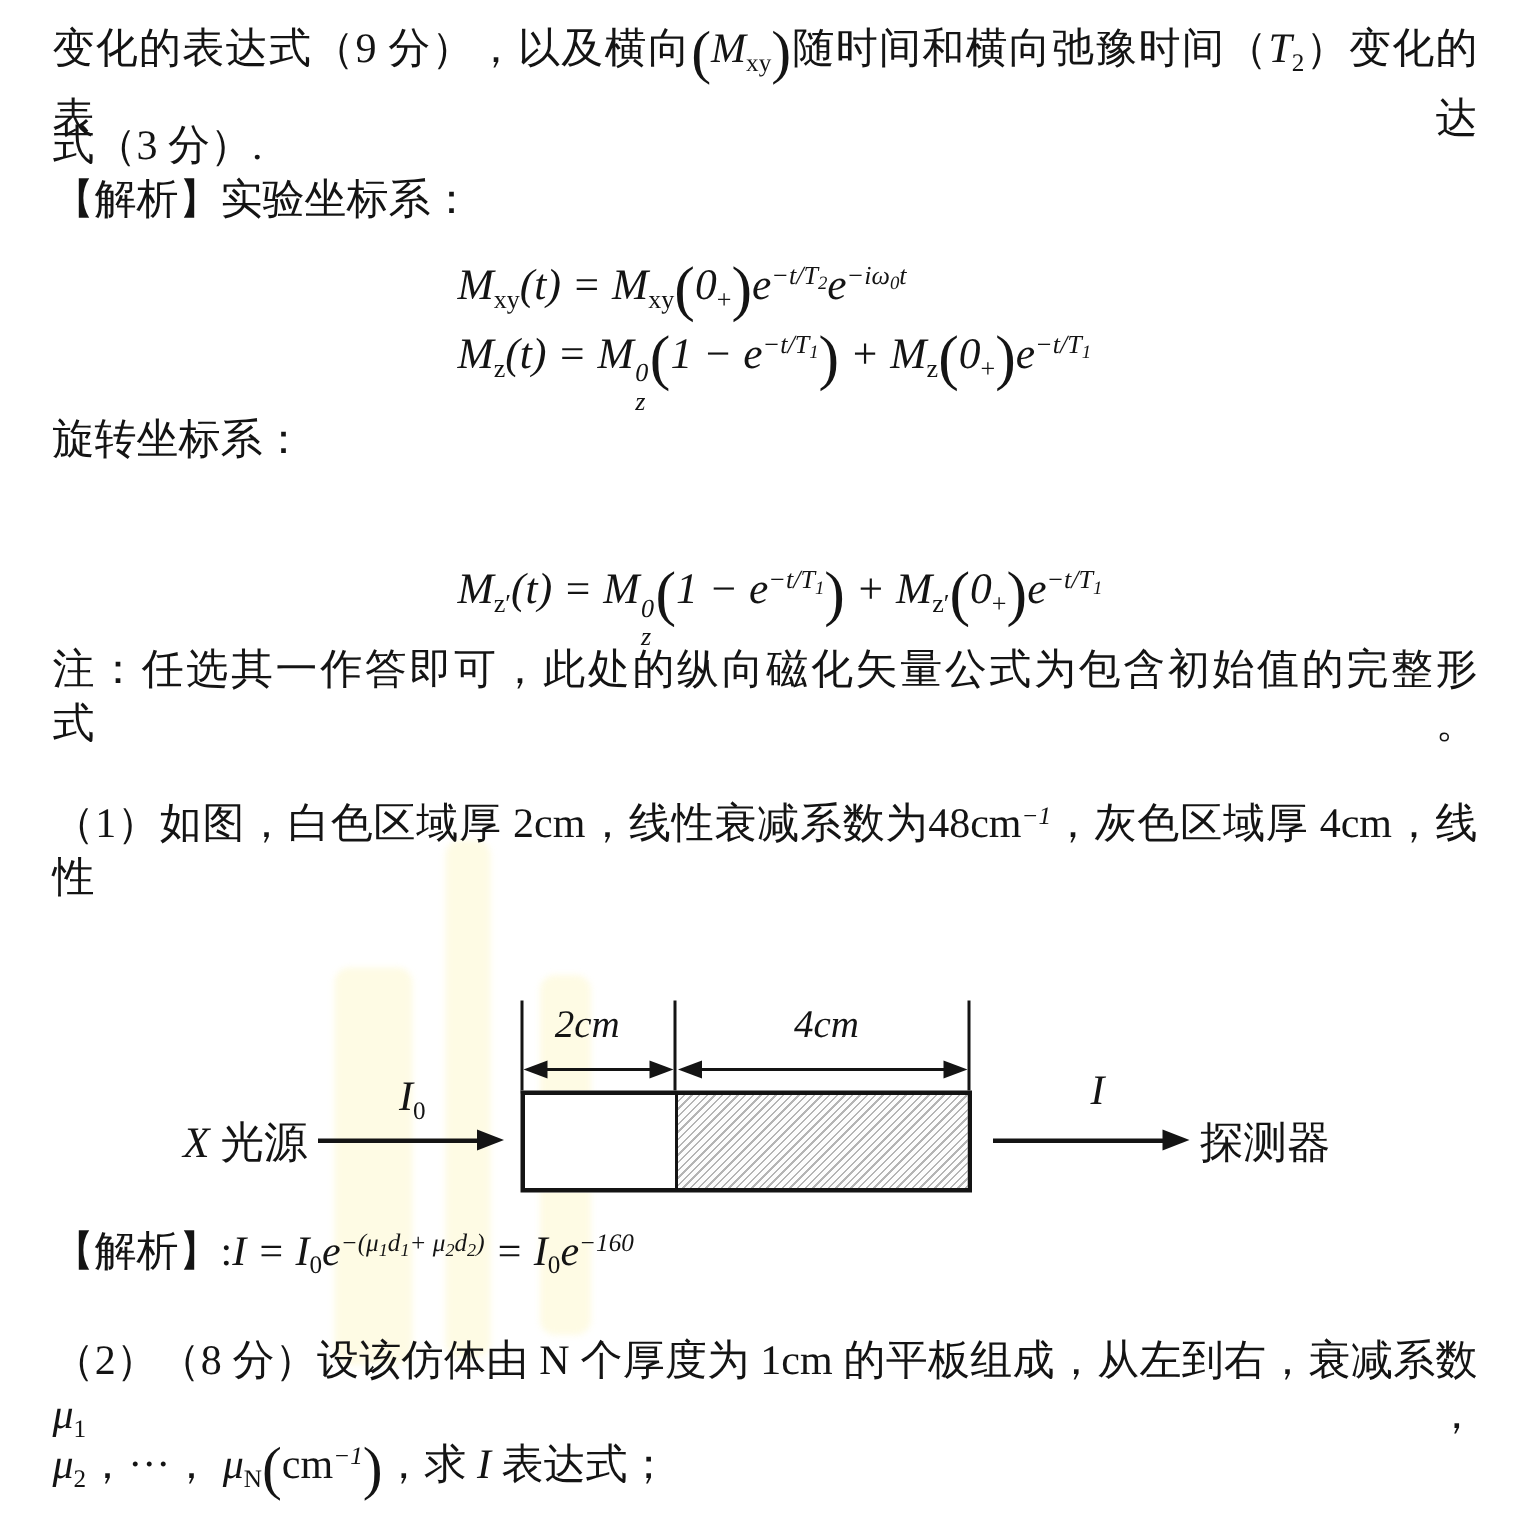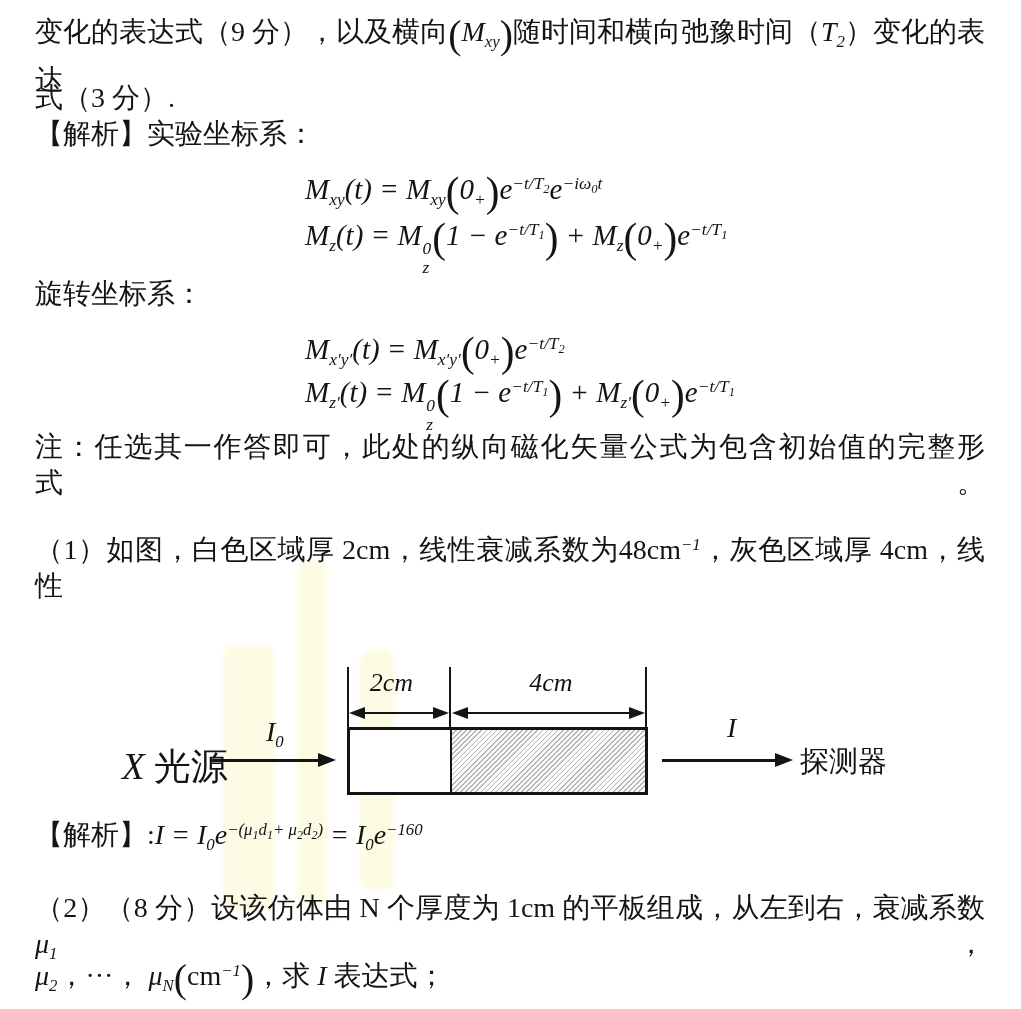--- a/index.html
+++ b/index.html
@@ -9,21 +9,21 @@
     overflow:hidden;
   }
   
   .tline{position:absolute;left:35px;font-size:28px;line-height:1.3;white-space:nowrap;z-index:2;}
   .just{width:950px;white-space:normal;text-align:justify;text-align-last:justify;}
   .formula{left:305px;font-size:29px;}
   
   .zh{font-style:normal;}
   .rm{font-style:normal;font-family:"Liberation Serif","DejaVu Serif",serif;}
   .it{font-style:italic;font-family:"Liberation Serif","DejaVu Serif",serif;}
-  .sb{font-style:italic;font-size:.6em;vertical-align:-.35em;}
+  .sb{font-size:.6em;vertical-align:-.35em;}
   .sp{font-style:italic;font-size:.6em;vertical-align:.55em;margin-top:28px;}
   .ssb{font-style:italic;font-size:.72em;vertical-align:-.3em;}
   .bigp{font-style:normal;font-size:1.42em;vertical-align:-.17em;font-weight:400;}
   .ss{display:inline-flex;flex-direction:column;align-items:flex-start;font-size:.6em;
       line-height:1.12;vertical-align:-.5em;font-style:italic;margin:0 1px;}
   
   #L1{top:10px}   #L2{top:80px}   #L3{top:116px}
   #F1{top:166px}  #F2{top:212px}
   #L6{top:276px}
   #F3{top:326px}  #F4{top:369px}
@@ -56,21 +56,21 @@
   .cell-white{width:100px;background:#ffffff;}
   .cell-gray{flex:1;border-left:2px solid #141414;
     background:repeating-linear-gradient(135deg,#fdfdfd 0px,#fdfdfd 2.5px,#b5b5b5 2.5px,#b5b5b5 3.6px);}
   .beam{position:absolute;height:14px;z-index:1;}
   #beam-in{left:212px;top:753px;width:124px;}
   #beam-out{left:662px;top:753px;width:131px;}
   .beam .shaft{position:absolute;left:0;right:14px;top:6px;height:3px;background:#141414;}
   .beam .hr{position:absolute;right:0;top:0;width:0;height:0;
     border-top:7px solid transparent;border-bottom:7px solid transparent;border-left:18px solid #141414;}
   .dtext{position:absolute;z-index:2;white-space:nowrap;}
-  #lbl-source{left:122px;top:742px;font-size:37px;}
+  #lbl-source{left:122px;top:742px;font-size:29px;}
   #lbl-i0{left:266px;top:716px;font-size:28px;}
   #lbl-i{left:727px;top:712px;font-size:28px;}
   #lbl-detector{left:800px;top:742px;font-size:29px;}
 </style>
 </head>
 <body>
 
 <div class="page">
 
   <div class="streak" id="s1" style="background: rgba(250, 238, 150, 0.26);"></div>
@@ -79,21 +79,20 @@
 
   <div class="tline just" id="L1"><span class="zh">变化的表达式（9 分），以及横向</span><span class="bigp">(</span><span class="it">M</span><span class="sb">xy</span><span class="bigp">)</span><span class="zh">随时间和横向弛豫时间（</span><span class="it">T</span><span class="sb">2</span><span class="zh">）变化的表达</span></div>
   <div class="tline" id="L2"><span class="zh">式（3 分）.</span></div>
   <div class="tline" id="L3"><span class="zh">【解析】实验坐标系：</span></div>
   <div class="tline formula" id="F1"><span class="it">M</span><span class="sb">xy</span><span class="it">(t) = M</span><span class="sb">xy</span><span class="bigp">(</span><span class="it">0</span><span class="sb">+</span><span class="bigp">)</span><span class="it">e</span><span class="sp">−t/T<span class="ssb">2</span></span><span class="it">e</span><span class="sp">−iω<span class="ssb">0</span>t</span></div>
   <div class="tline formula" id="F2"><span class="it">M</span><span class="sb">z</span><span class="it">(t) = M</span><span class="ss">
         <span>0</span>
         <span>z</span>
       </span><span class="bigp">(</span><span class="it">1 − e</span><span class="sp">−t/T<span class="ssb">1</span></span><span class="bigp">)</span><span class="it"> + M</span><span class="sb">z</span><span class="bigp">(</span><span class="it">0</span><span class="sb">+</span><span class="bigp">)</span><span class="it">e</span><span class="sp">−t/T<span class="ssb">1</span></span></div>
   <div class="tline" id="L6"><span class="zh">旋转坐标系：</span></div>
-  <div class="tline formula" id="F3"><span class="it">M</span><span class="sb">x′y′</span><span class="it">(t) = M</span><span class="sb">x′y′</span><span class="bigp">(</span><span class="it">0</span><span class="sb">+</span><span class="bigp">)</span><span class="it">e</span><span class="sp">−t/T<span class="ssb">2</span></span></div>
   <div class="tline formula" id="F4"><span class="it">M</span><span class="sb">z′</span><span class="it">(t) = M</span><span class="ss">
         <span>0</span>
         <span>z</span>
       </span><span class="bigp">(</span><span class="it">1 − e</span><span class="sp">−t/T<span class="ssb">1</span></span><span class="bigp">)</span><span class="it"> + M</span><span class="sb">z′</span><span class="bigp">(</span><span class="it">0</span><span class="sb">+</span><span class="bigp">)</span><span class="it">e</span><span class="sp">−t/T<span class="ssb">1</span></span></div>
   <div class="tline just" id="L9"><span class="zh">注：任选其一作答即可，此处的纵向磁化矢量公式为包含初始值的完整形式。</span></div>
   <div class="tline just" id="L11"><span class="zh">（1）如图，白色区域厚 2cm，线性衰减系数为</span><span class="rm">48cm</span><span class="sp">−1</span><span class="zh">，灰色区域厚 4cm，线性</span></div>
   <div class="tline" id="L14"><span class="zh">【解析】:</span><span class="it">I = I</span><span class="sb">0</span><span class="it">e</span><span class="sp">−(μ<span class="ssb">1</span>d<span class="ssb">1</span>+ μ<span class="ssb">2</span>d<span class="ssb">2</span>)</span><span class="it"> = I</span><span class="sb">0</span><span class="it">e</span><span class="sp">−160</span></div>
   <div class="tline just" id="L15"><span class="zh">（2）（8 分）设该仿体由 N 个厚度为 1cm 的平板组成，从左到右，衰减系数 </span><span class="it">μ</span><span class="sb">1</span><span class="zh">，</span></div>
   <div class="tline" id="L16"><span class="it">μ</span><span class="sb">2</span><span class="zh">，···， </span><span class="it">μ</span><span class="sb">N</span><span class="bigp">(</span><span class="rm">cm</span><span class="sp">−1</span><span class="bigp">)</span><span class="zh">，求 </span><span class="it">I</span><span class="zh"> 表达式；</span></div>
 

